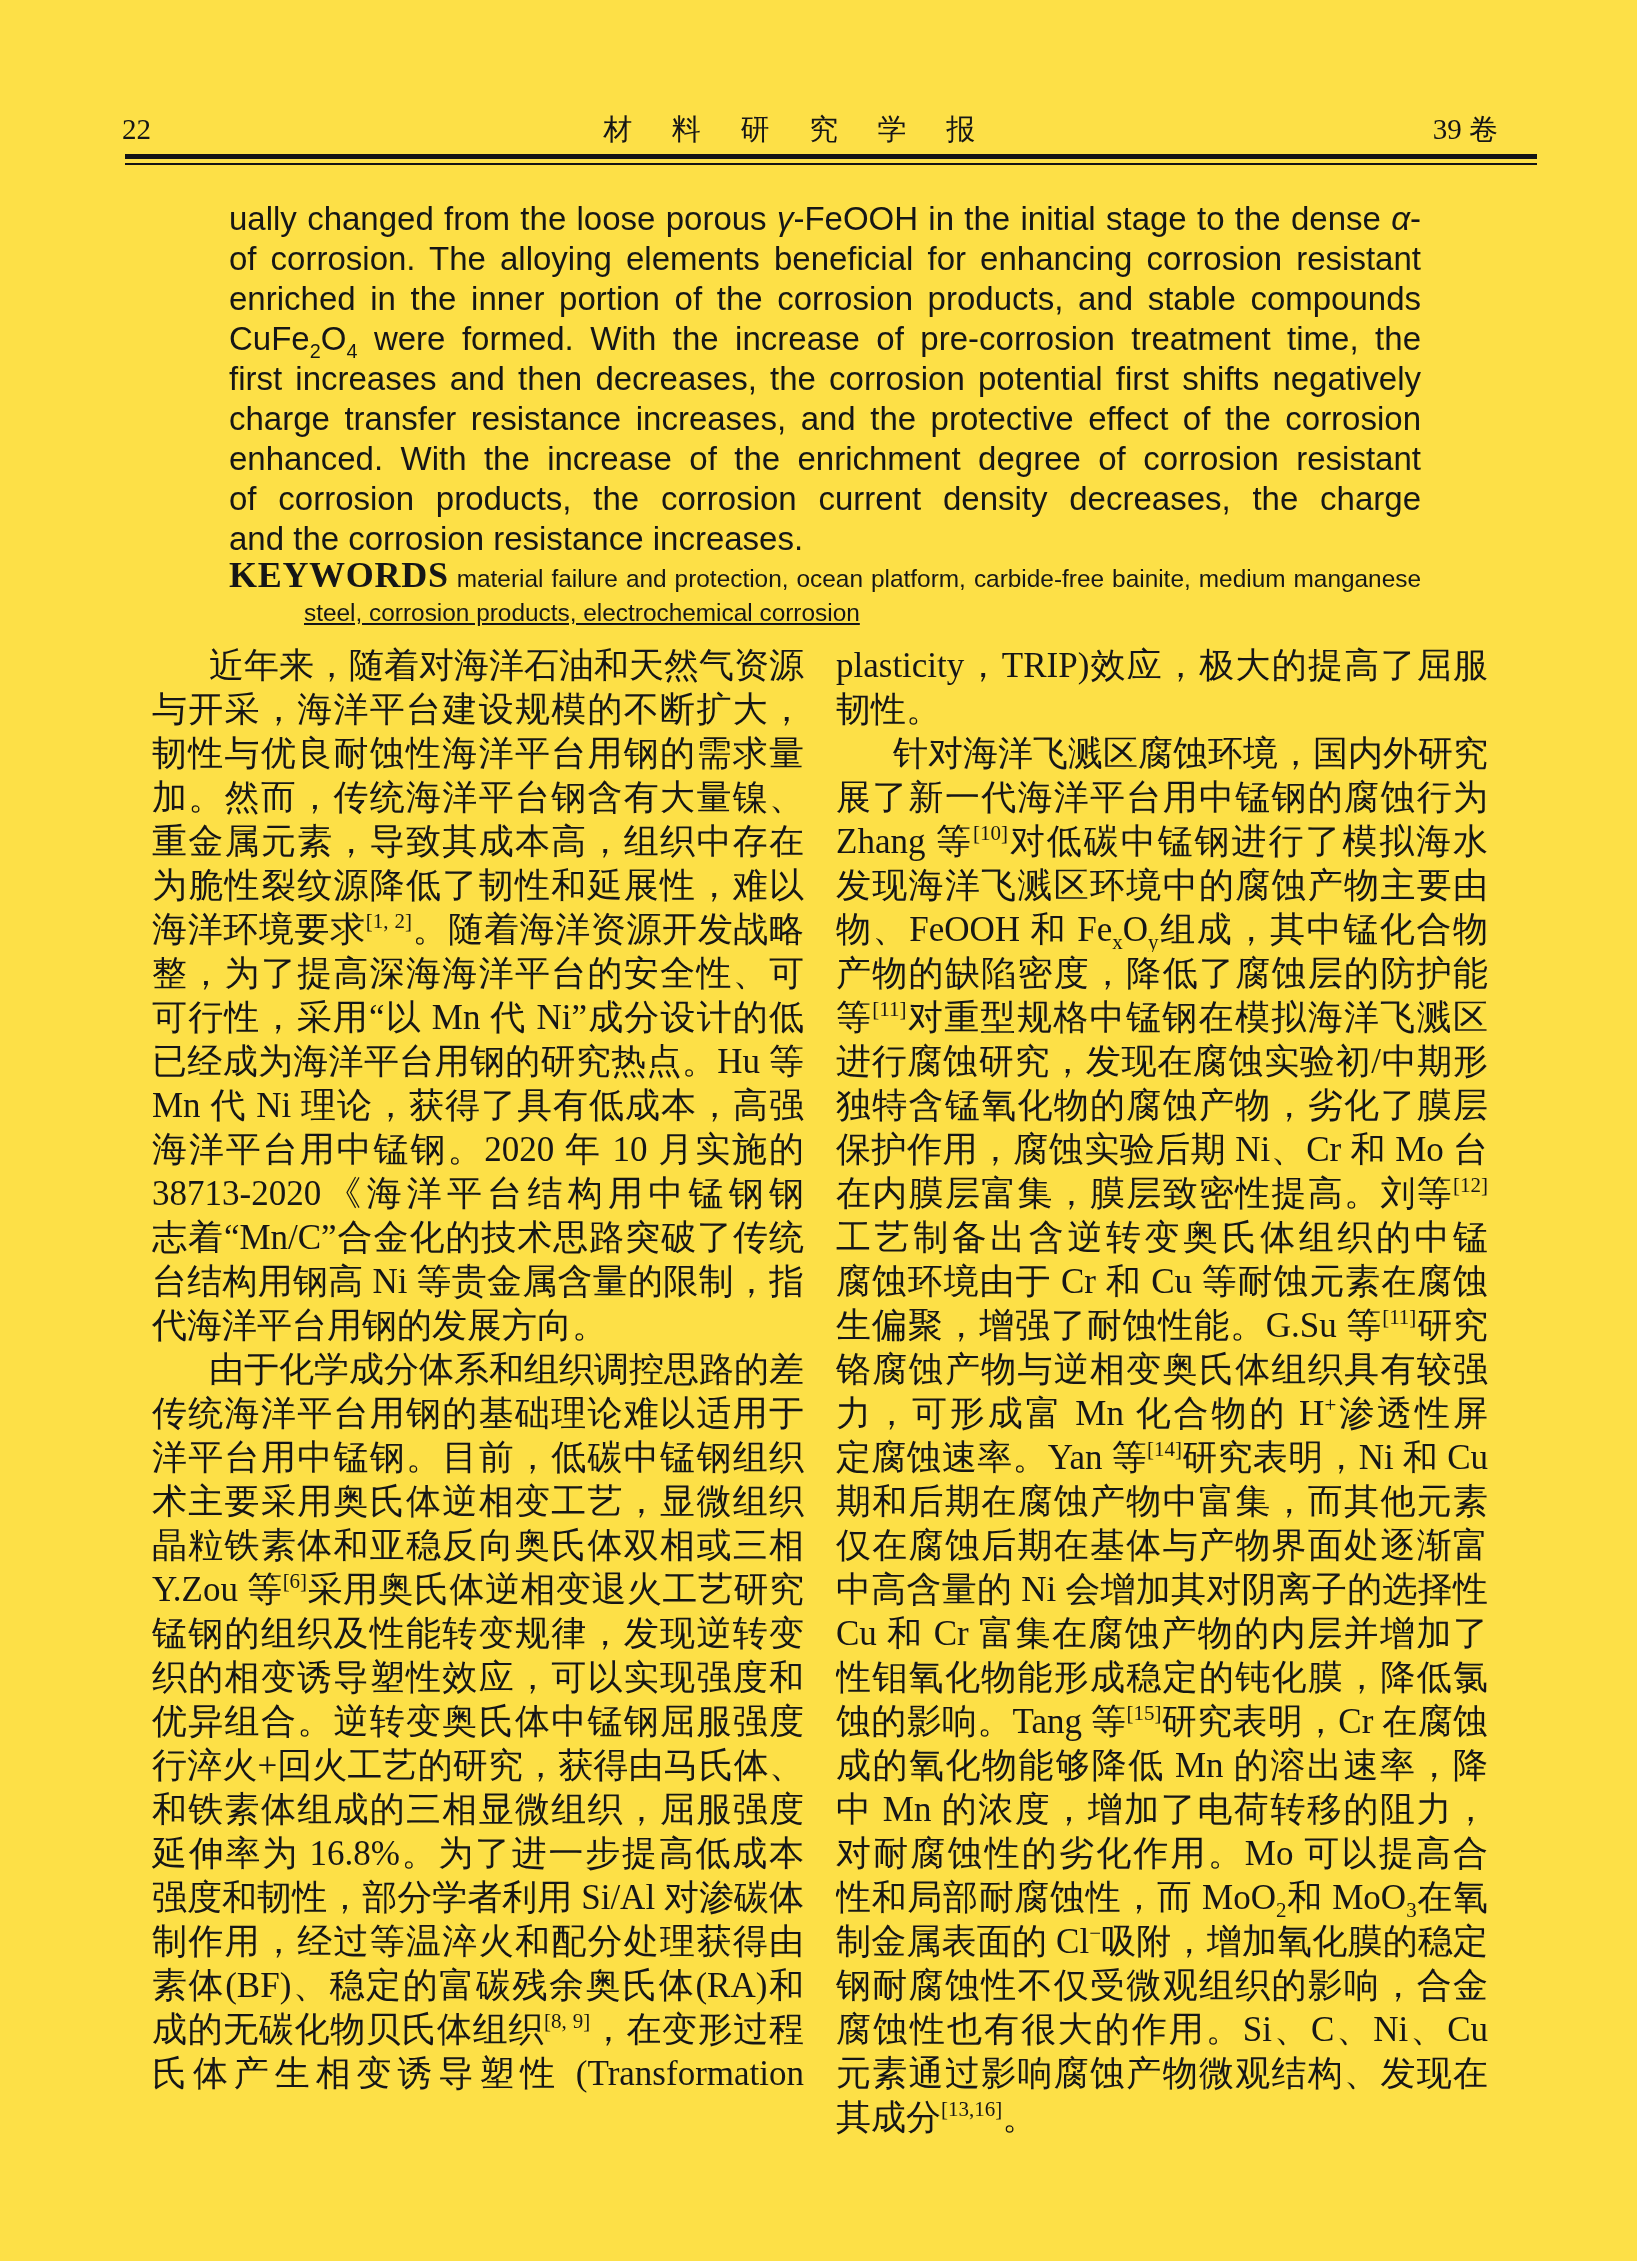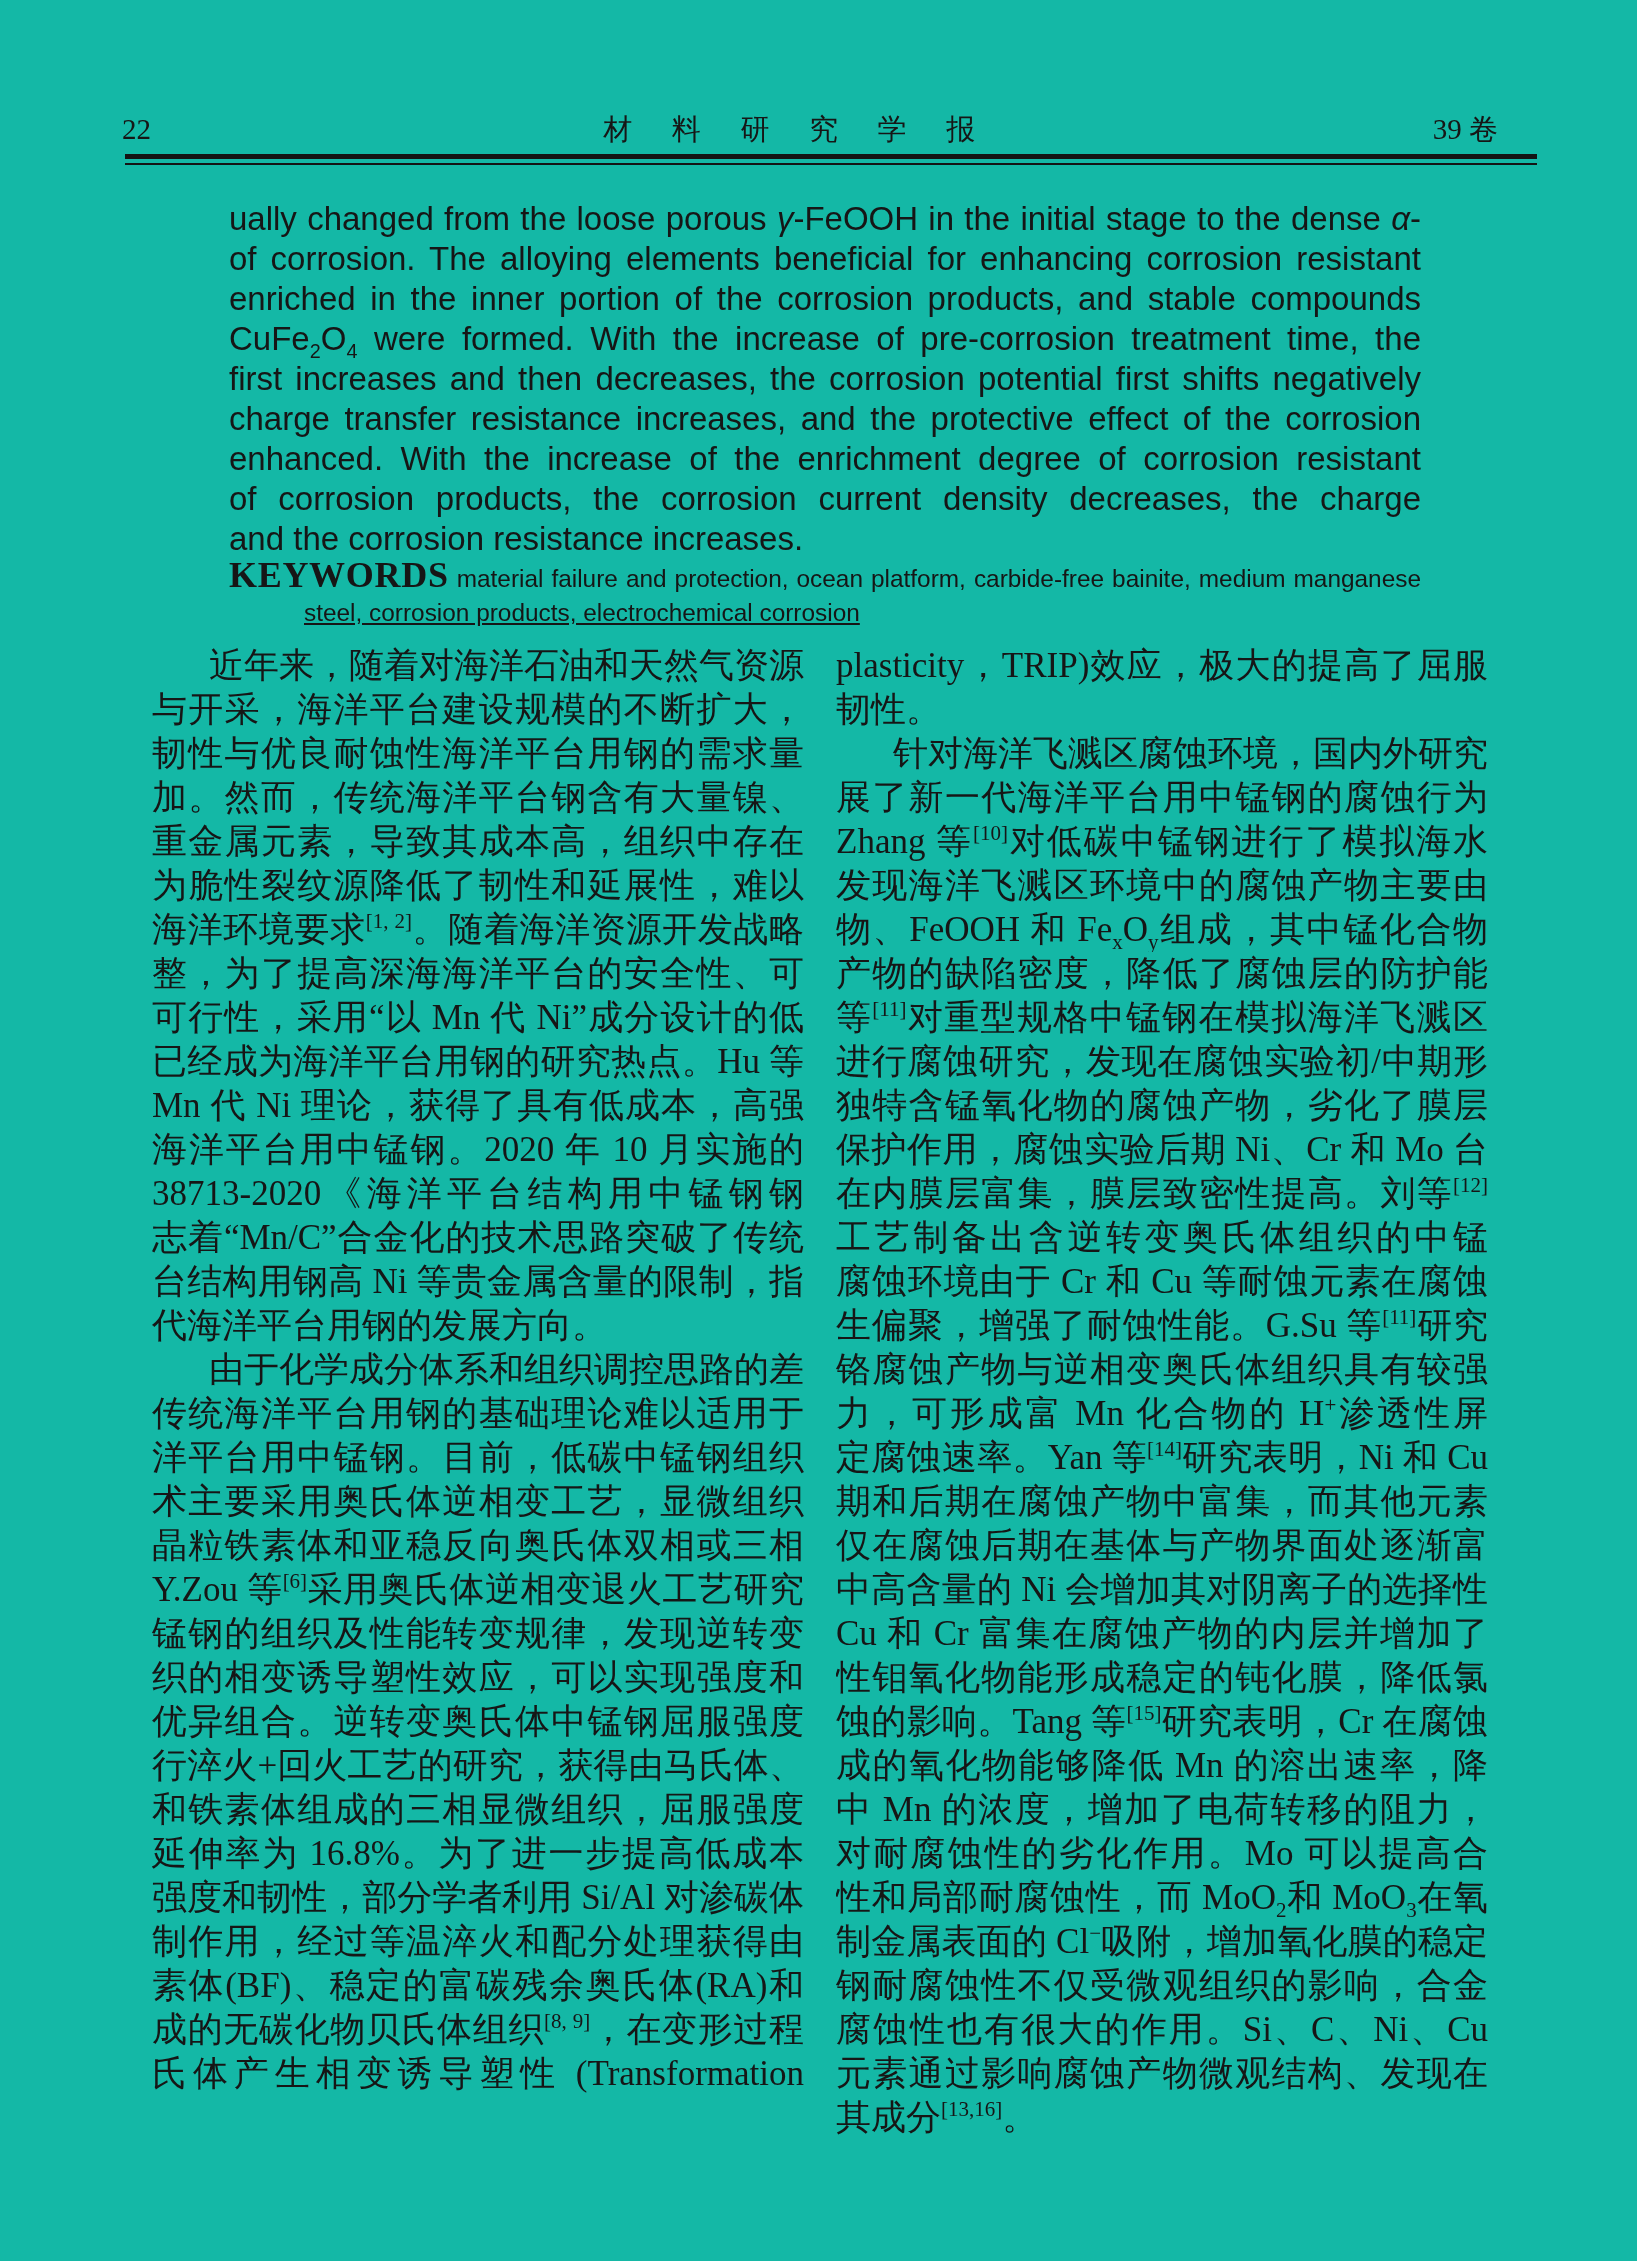--- a/index.html
+++ b/index.html
@@ -1,17 +1,17 @@
 <!DOCTYPE html>
 <html style="font-size:10.6px"><head>
 <meta charset="utf-8">
 <style>
   html,body { margin:0; padding:0; background:#e8e8e8; }
   .page {
-    position:relative; width:1638px; height:2261px; background:#14b8a6;
+    position:relative; width:1638px; height:2261px; background:#fde047;
     color:#161616; font-family:"Liberation Serif", serif; overflow:hidden;
   }
   
   .header {
     position:absolute; left:122px; top:110px; width:1376px;
     display:flex; justify-content:space-between; align-items:baseline;
     font-size:29px;
   }
   .jtitle { letter-spacing:5.3px; }
   .rule { position:absolute; left:125px; width:1412px; background:#141414; }

